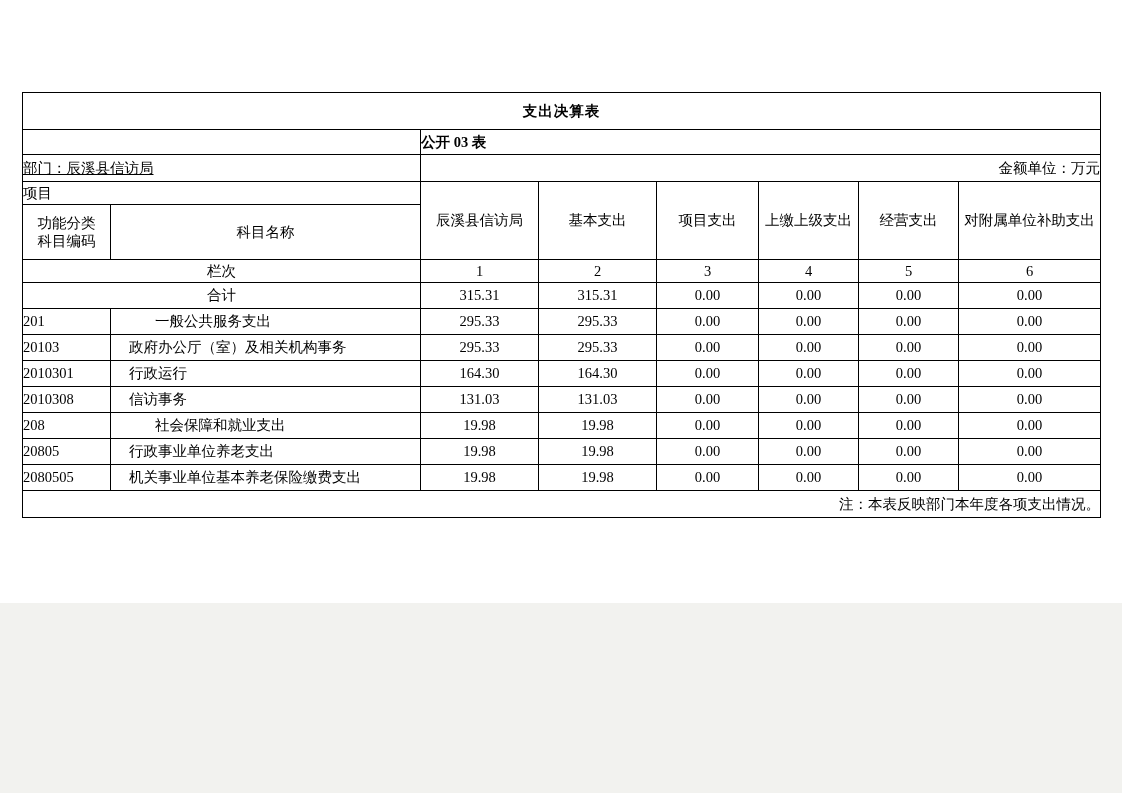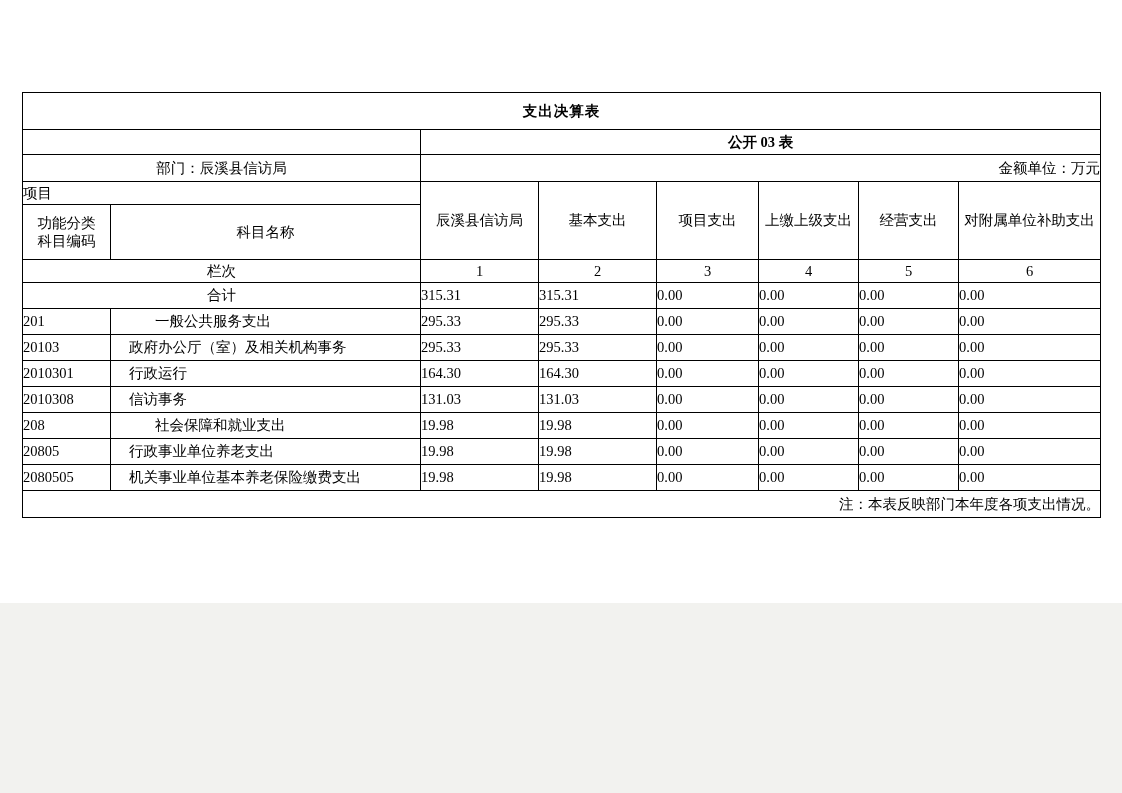--- a/index.html
+++ b/index.html
@@ -38,31 +38,32 @@
     line-height: 1.25;
   }
   .title-cell {
     text-align: center;
     font-size: 21px;
     font-weight: bold;
     height: 36px;
     letter-spacing: 1px;
   }
   .pub-cell {
-    text-align: center;
+    text-align: left;
     padding: 3px 10px 3px 0;
     font-weight: bold;
     font-size: 15px;
     height: 24px;
   }
   .dept-cell {
-    text-align: center;
+    text-align: left;
     padding: 4px 0 4px 8px;
     font-size: 14.5px;
     height: 26px;
+    text-decoration: underline;
   }
   .unit-cell {
     text-align: right;
     padding: 4px 10px 4px 0;
     font-size: 14.5px;
     height: 26px;
   }
   .hdr-xiangmu {
     text-align: left;
     height: 22px;
@@ -98,21 +99,21 @@
     height: 25px;
   }
   .row-name.indent1 { padding-left: 44px; }
   .row-name.indent2 { padding-left: 18px; }
   .row-total-label {
     text-align: center;
     font-size: 14.5px;
     height: 25px;
   }
   .val {
-    text-align: left;
+    text-align: center;
     padding-right: 10px;
     font-size: 14.5px;
     height: 25px;
   }
   .note-cell {
     text-align: right;
     padding: 5px 0 5px 8px;
     font-size: 14.5px;
     height: 26px;
   }

